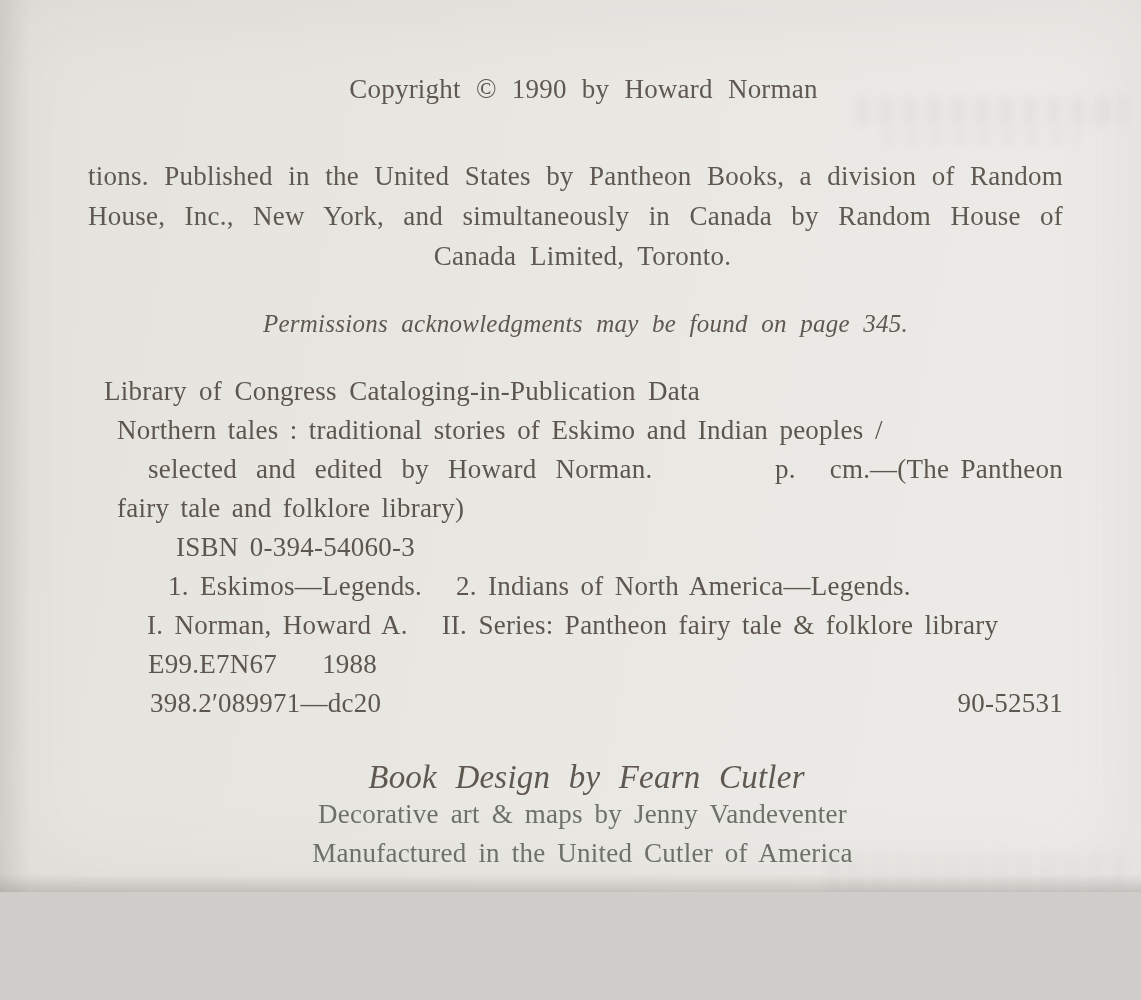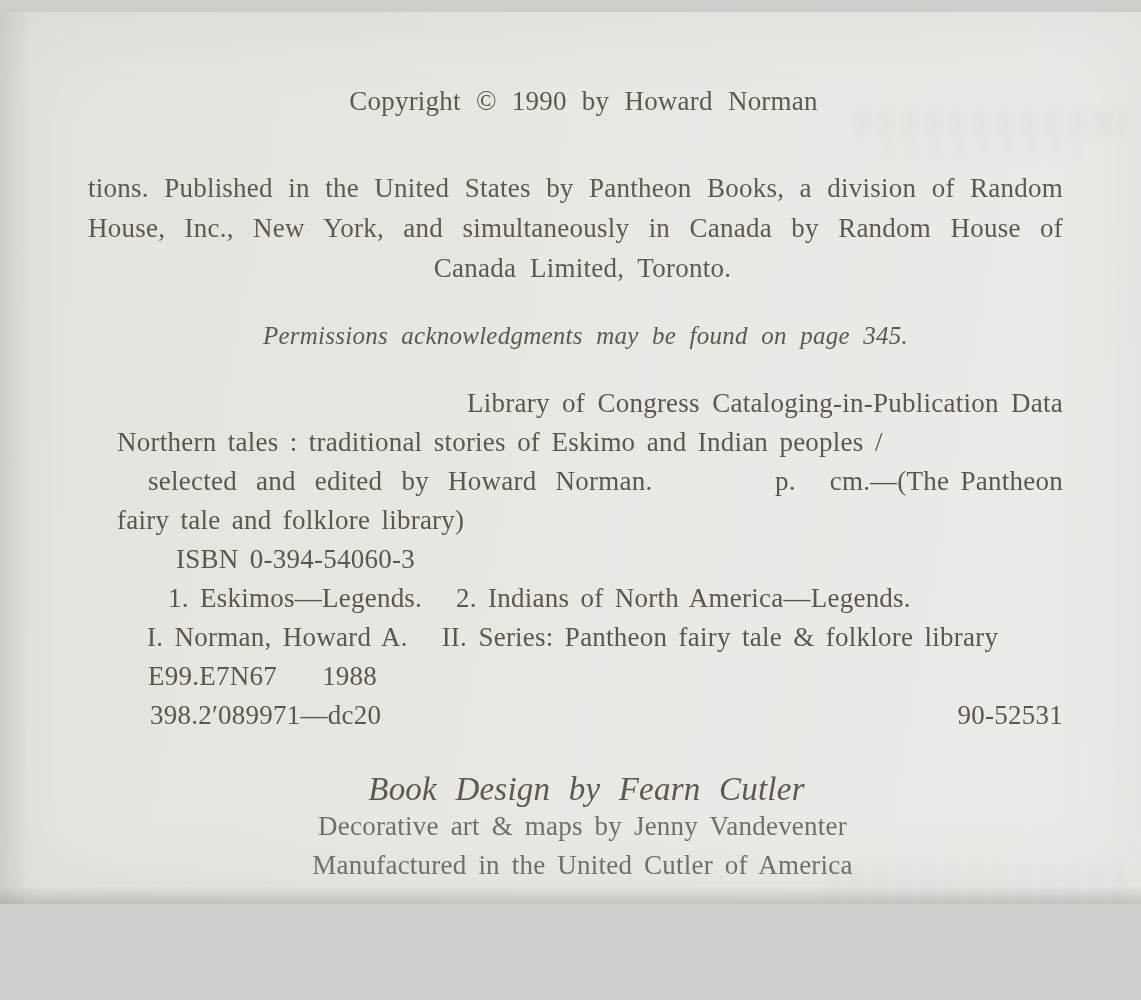--- a/index.html
+++ b/index.html
@@ -1,21 +1,21 @@
 <!DOCTYPE html>
 <html><head>
 <meta charset="utf-8">
 <style>
   html, body { margin: 0; padding: 0; background: #cfcdc9; }
 
   .photo {
     position: relative;
     width: 1141px;
     height: 892px;
-    margin: 12px auto;
+    margin: 0 auto;
     overflow: hidden;
     background: linear-gradient(100deg, #e4e2dd 0%, #e9e7e2 45%, #edebe8 100%);
     font-family: "Liberation Serif", "DejaVu Serif", serif;
     color: #5f5850;
     letter-spacing: 0.015em;
   }
 
   
   .gutter-shadow {
     position: absolute; left: 0; top: 0; bottom: 0; width: 30px;
@@ -73,21 +73,21 @@
     text-align: center;
     padding-left: 20px;
     font-style: italic;
     font-size: 25px;
     word-spacing: 0.28em;
     white-space: pre-wrap;
   }
 
   .cip { margin-top: 30px; line-height: 39px; color: #5d564e; word-spacing: 0.16em; }
   .cip div { white-space: pre-wrap; }
-  .cip .heading { text-align: right; padding-left: 16px; word-spacing: 0.2em; }
+  .cip .heading { text-align: left; padding-left: 16px; word-spacing: 0.2em; }
   .cip .ind1 { margin-left: 29px; }
   .cip .row  { display: flex; justify-content: space-between; align-items: flex-end; }
   .cip .row.byline  > .l { margin-left: 60px; word-spacing: 0.45em; }
   .cip .row.dewey   > .l { margin-left: 62px; }
   .cip .isbn { margin-left: 88px; }
   .cip .subj { margin-left: 80px; }
   .cip .added { margin-left: 59px; }
   .cip .lcclass { margin-left: 60px; }
 
   .colophon { margin-top: 36px; text-align: center; }

